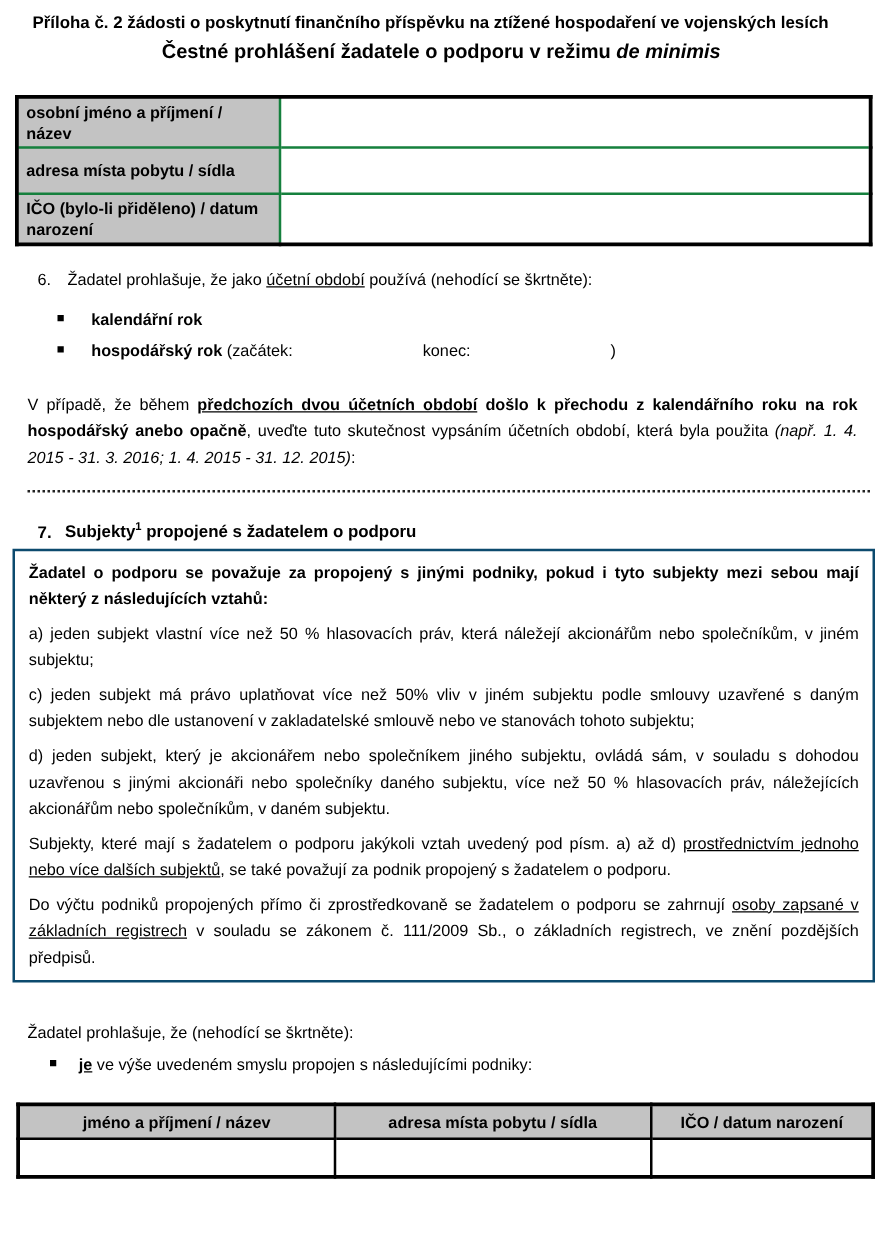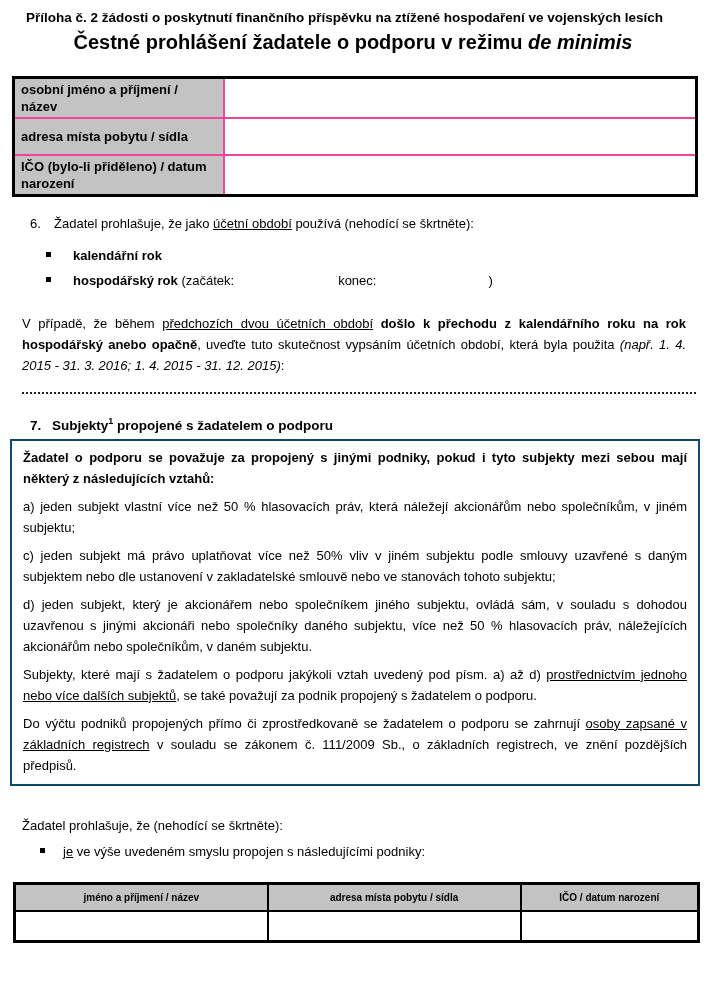--- a/index.html
+++ b/index.html
@@ -16,53 +16,53 @@
   }
   .header-note {
     margin: 8px 34px 0 26px;
     font-weight: bold;
     font-size: 13.5px;
     line-height: 19px;
   }
   .doc-title {
     margin-top: 3px;
     text-align: center;
-    font-size: 20px;
+    font-size: 16px;
     font-weight: bold;
     line-height: 24px;
   }
   .doc-title em { font-style: italic; }
 
   
   table.applicant {
     margin: 22px 8px 0 12px;
     width: 686px;
     border-collapse: collapse;
     border: 3px solid #000;
   }
   table.applicant td {
-    border: 2px solid #ec4899;
+    border: 2px solid #15803d;
     font-size: 13px;
     line-height: 17px;
     padding: 2px 6px;
     vertical-align: middle;
   }
   table.applicant td.lbl {
     width: 210px;
     background: var(--label-bg, #c3c3c3);
     font-weight: bold;
     height: 37px;
   }
   table.applicant td.val { background: #fff; }
 
   .s6-line { margin: 17px 10px 12px 30px; line-height: 20px; }
   .s6-num { display: inline-block; width: 24px; }
   .u { text-decoration: underline; }
   .b { font-weight: bold; }
-  .bu { font-weight: normal; text-decoration: underline; }
+  .bu { font-weight: bold; text-decoration: underline; }
   .i { font-style: italic; }
 
   .bullet-line { margin: 5px 10px 0 46px; line-height: 20px; }
   .sq {
     display: inline-block;
     width: 5px; height: 5px;
     background: #000;
     margin-right: 22px;
     vertical-align: 3px;
   }
@@ -109,21 +109,21 @@
   
   table.linked {
     margin: 20px 8px 0 13px;
     width: 687px;
     border-collapse: collapse;
     border: 3px solid #000;
   }
   table.linked th {
     background: var(--label-bg, #c3c3c3);
     border: 2px solid #000;
-    font-size: 10px;
+    font-size: 13px;
     font-weight: bold;
     height: 28px;
     text-align: center;
   }
   table.linked td {
     border: 1.5px solid #333;
     border-left: 2px solid #000;
     border-right: 2px solid #000;
     height: 19px;
   }

